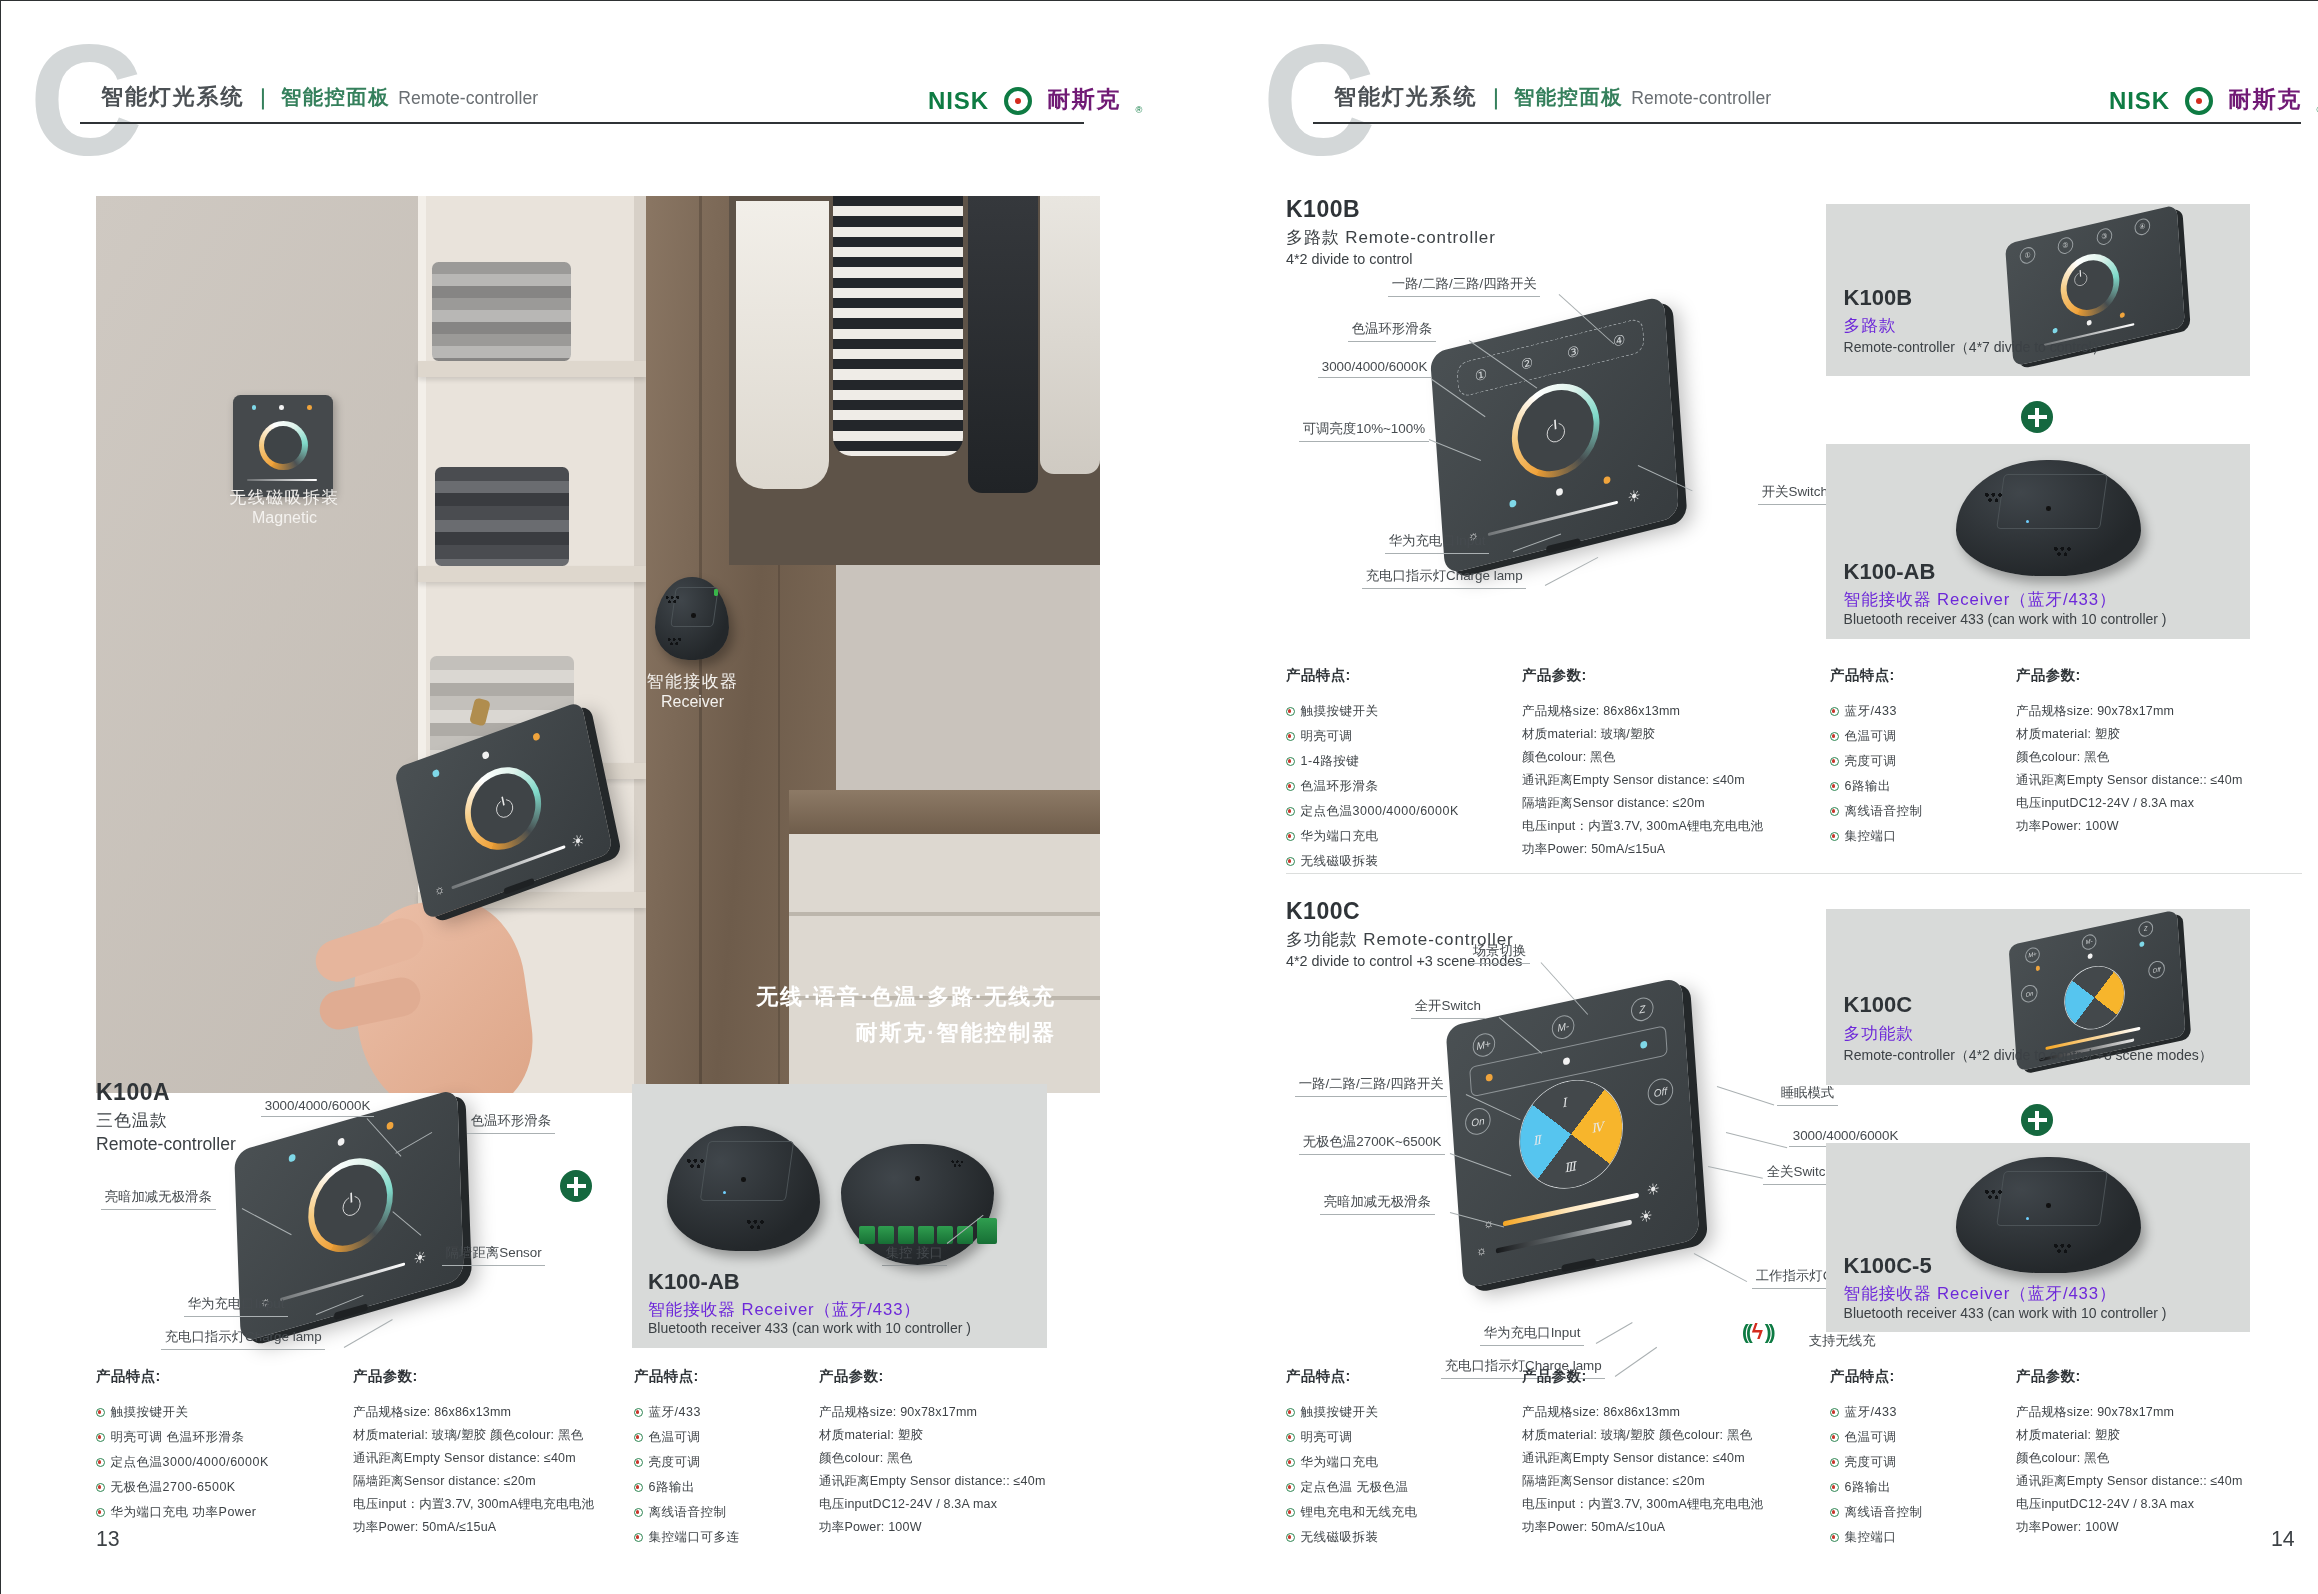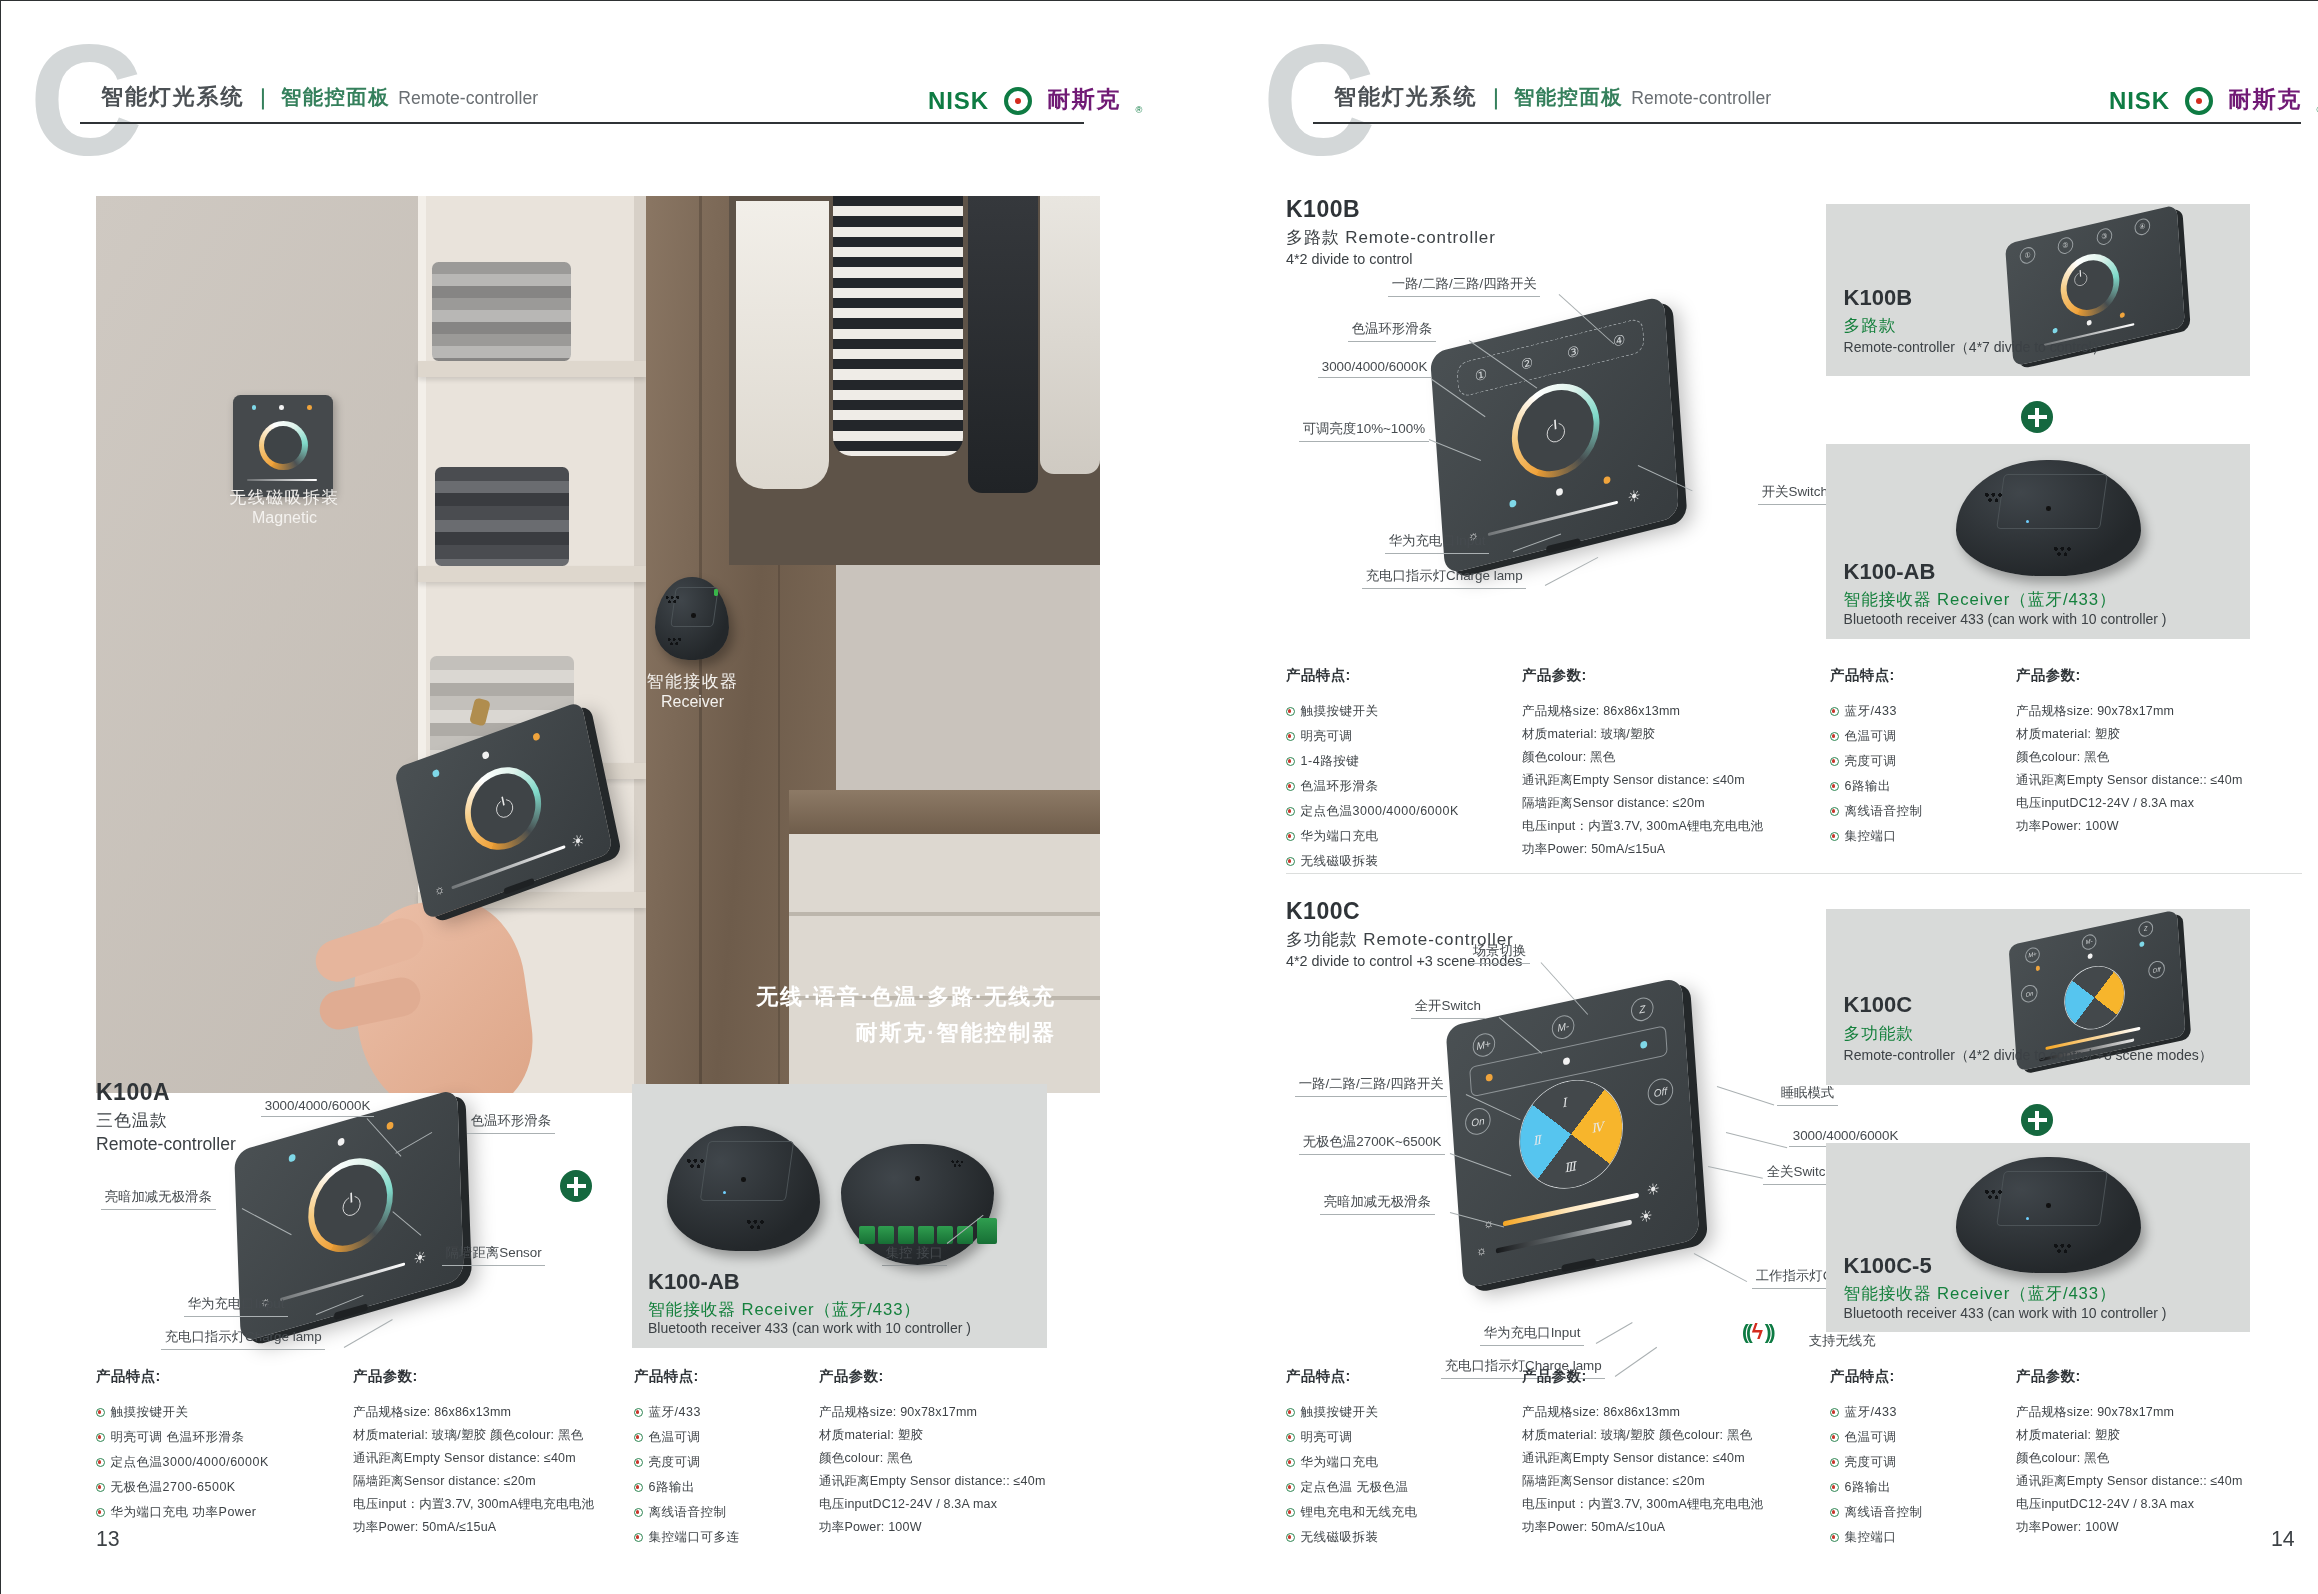--- a/index.html
+++ b/index.html
@@ -31,21 +31,21 @@
   .bullet{flex:0 0 auto;width:7px;height:7px;border:1.4px solid #2e8552;border-radius:50%;position:relative;}
   .bullet::after{content:'';position:absolute;left:0.5px;top:1.9px;width:3.2px;height:3.2px;border-radius:50%;background:#c8372d;}
   .param-line{font-size:12.5px;color:#3e4347;margin-bottom:6px;letter-spacing:0.2px;white-space:nowrap;}
   .callout{position:absolute;font-size:13.4px;color:#464b4f;border-bottom:0.9px solid #aab0b2;padding:0 3.7px 2.8px 3.7px;white-space:nowrap;background:transparent;}
   .lead{position:absolute;height:0.9px;background:#aab0b2;transform-origin:left center;}
   .pagenum{position:absolute;font-size:21.3px;color:#3c4145;}
   .divider{position:absolute;height:0.9px;background:#dcdedd;}
   
   .card{position:absolute;background:#d8dad9;}
   .card .cmodel{position:absolute;font-size:22px;font-weight:bold;color:#2f3438;}
-  .card .cvar{position:absolute;font-size:16.7px;color:#15803d;letter-spacing:0.9px;}
+  .card .cvar{position:absolute;font-size:16.7px;color:#6d28d9;letter-spacing:0.9px;}
   .card .cdesc{position:absolute;font-size:14px;color:#3c4145;white-space:nowrap;}
   .plus{position:absolute;width:32px;height:32px;border-radius:50%;background:#15683f;}
   .plus::before,.plus::after{content:'';position:absolute;background:#fff;}
   .plus::before{left:50%;top:6.5px;bottom:6.5px;width:4.6px;margin-left:-2.3px;}
   .plus::after{top:50%;left:6.5px;right:6.5px;height:4.6px;margin-top:-2.3px;}
   
   .tpanel{position:absolute;background:linear-gradient(135deg,#4a5053,#373c3f);border-radius:16px;box-shadow:8.3px 6.5px 0 #24282a, 14px 12px 18.5px rgba(0,0,0,0.25);}
   .ring{position:absolute;border-radius:50%;background:conic-gradient(from 210deg,#f0a23a,#f7cd85,#ffffff 35%,#dff3ec 50%,#7fd9c9 65%,rgba(120,130,130,0.15) 82%,#e89b33);}
   .ring::after{content:'';position:absolute;inset:5.6px;border-radius:50%;background:#3f4447;}
   .pwr{position:absolute;left:50%;top:50%;width:20.4px;height:20.4px;margin:-10.2px 0 0 -10.2px;border:1.9px solid #e8e8e8;border-radius:50%;z-index:2;}

